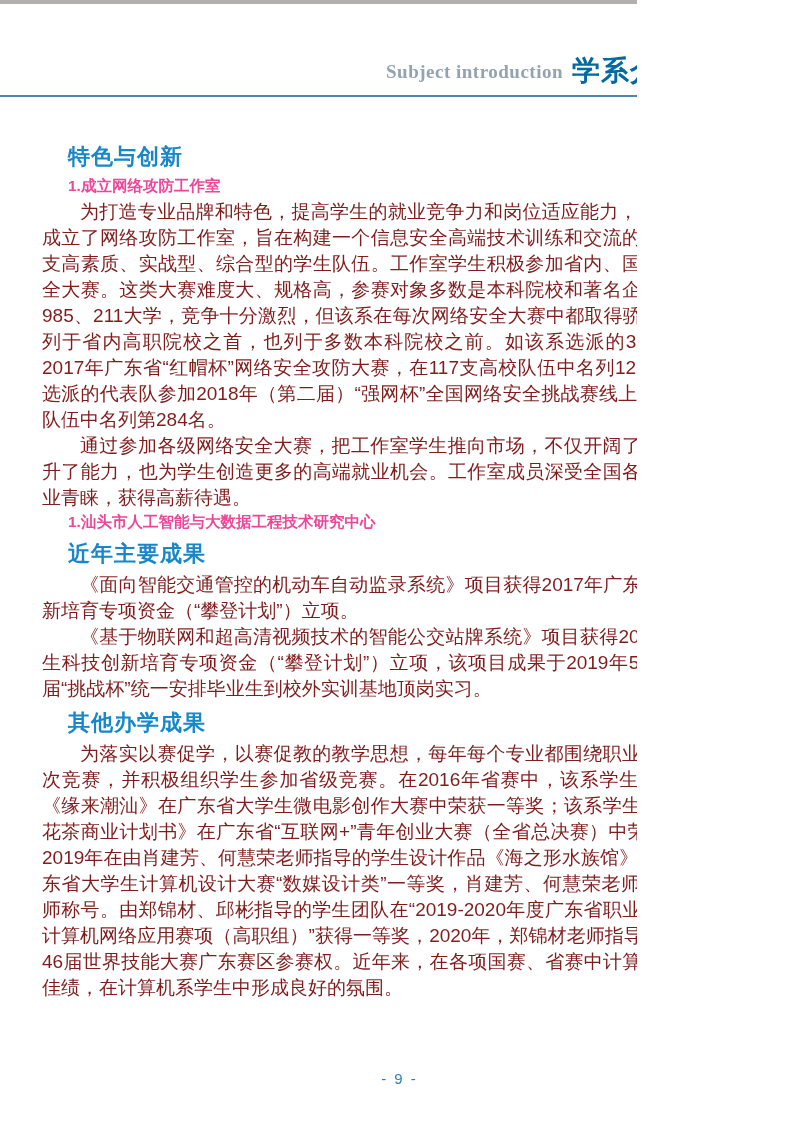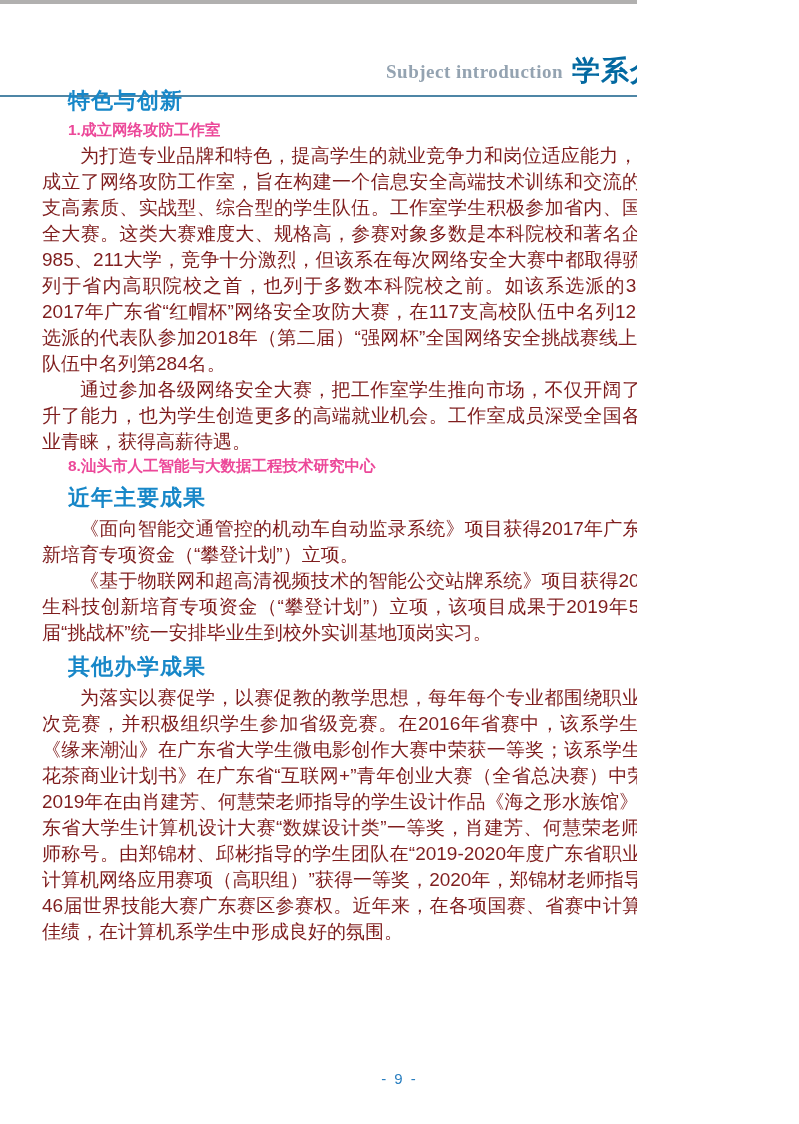--- a/index.html
+++ b/index.html
@@ -31,21 +31,22 @@
   .blue-tab{
     position:absolute;top:55px;right:0;width:72px;height:39px;
     background:#1181c3;
   }
   .rule{
     position:absolute;top:95px;left:0;width:799px;height:2px;
     background:#4e86a6;
   }
   
   .content{
-    position:absolute;top:88px;left:42px;width:715px;
+    position:absolute;top:98px;left:42px;width:715px;
+    padding-top:46px;
     color:#3a3a3a;
   }
   .sec-heading{
     margin:8px 0 5px 26px;
     font-size:22px;line-height:26px;font-weight:bold;
     color:#1787c8;letter-spacing:1px;
   }
   .sub-heading{
     margin:0 0 2px 26px;
     font-size:15.5px;line-height:22px;font-weight:600;
@@ -91,21 +92,21 @@
     <div class="blue-tab"></div>
   </div>
 
   <div class="rule"></div>
 
   <div class="content">
     <div class="sec-heading" style="margin-top:0;">特色与创新</div>
     <div class="sub-heading">1.成立网络攻防工作室</div>
     <p>为打造专业品牌和特色，提高学生的就业竞争力和岗位适应能力，该系自2015年成立了网络攻防工作室，旨在构建一个信息安全高端技术训练和交流的平台，打造一支高素质、实战型、综合型的学生队伍。工作室学生积极参加省内、国内各项网络安全大赛。这类大赛难度大、规格高，参赛对象多数是本科院校和著名企业，其中不乏985、211大学，竞争十分激烈，但该系在每次网络安全大赛中都取得骄人成绩，名次列于省内高职院校之首，也列于多数本科院校之前。如该系选派的3支代表队参加2017年广东省“红帽杯”网络安全攻防大赛，在117支高校队伍中名列12、13、22名；选派的代表队参加2018年（第二届）“强网杯”全国网络安全挑战赛线上赛，在2622支队伍中名列第284名。</p>
     <p>通过参加各级网络安全大赛，把工作室学生推向市场，不仅开阔了学生视野，提升了能力，也为学生创造更多的高端就业机会。工作室成员深受全国各大知名科技企业青睐，获得高薪待遇。</p>
-    <div class="sub-heading">8.汕头市人工智能与大数据工程技术研究中心</div>
+    <div class="sub-heading">1.汕头市人工智能与大数据工程技术研究中心</div>
 
     <div class="sec-heading">近年主要成果</div>
     <p>《面向智能交通管控的机动车自动监录系统》项目获得2017年广东大学生科技创新培育专项资金（“攀登计划”）立项。</p>
     <p>《基于物联网和超高清视频技术的智能公交站牌系统》项目获得2019年广东大学生科技创新培育专项资金（“攀登计划”）立项，该项目成果于2019年5月获得第十五届“挑战杯”统一安排毕业生到校外实训基地顶岗实习。</p>
 
     <div class="sec-heading">其他办学成果</div>
     <p>为落实以赛促学，以赛促教的教学思想，每年每个专业都围绕职业岗位各举行一次竞赛，并积极组织学生参加省级竞赛。在2016年省赛中，该系学生创作的微电影《缘来潮汕》在广东省大学生微电影创作大赛中荣获一等奖；该系学生作品《兰姨的花茶商业计划书》在广东省“互联网+”青年创业大赛（全省总决赛）中荣获“特等奖”。2019年在由肖建芳、何慧荣老师指导的学生设计作品《海之形水族馆》荣获2019年广东省大学生计算机设计大赛“数媒设计类”一等奖，肖建芳、何慧荣老师荣优秀指导老师称号。由郑锦材、邱彬指导的学生团队在“2019-2020年度广东省职业院校技能大学计算机网络应用赛项（高职组）”获得一等奖，2020年，郑锦材老师指导的团队获得第46届世界技能大赛广东赛区参赛权。近年来，在各项国赛、省赛中计算机系学生屡获佳绩，在计算机系学生中形成良好的氛围。</p>
   </div>
 
   <div class="footer">

